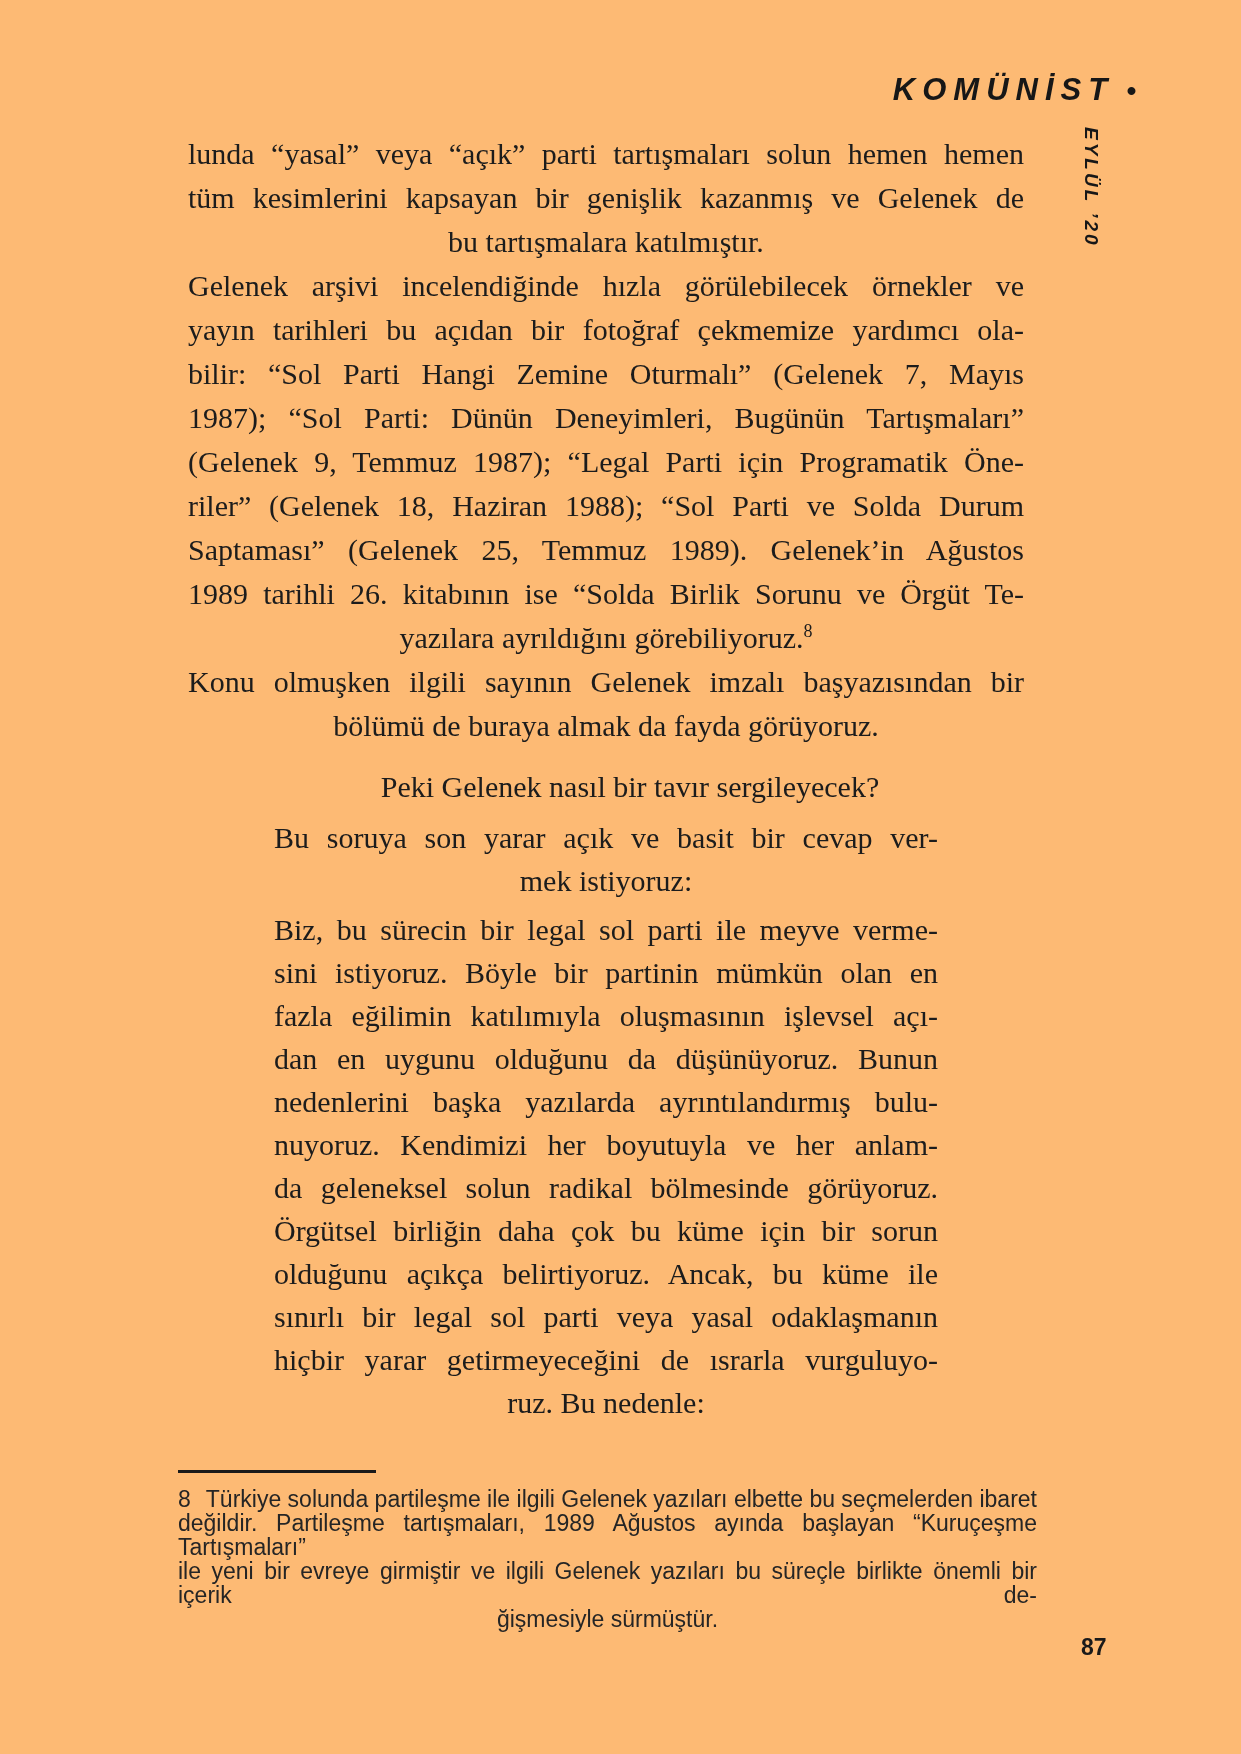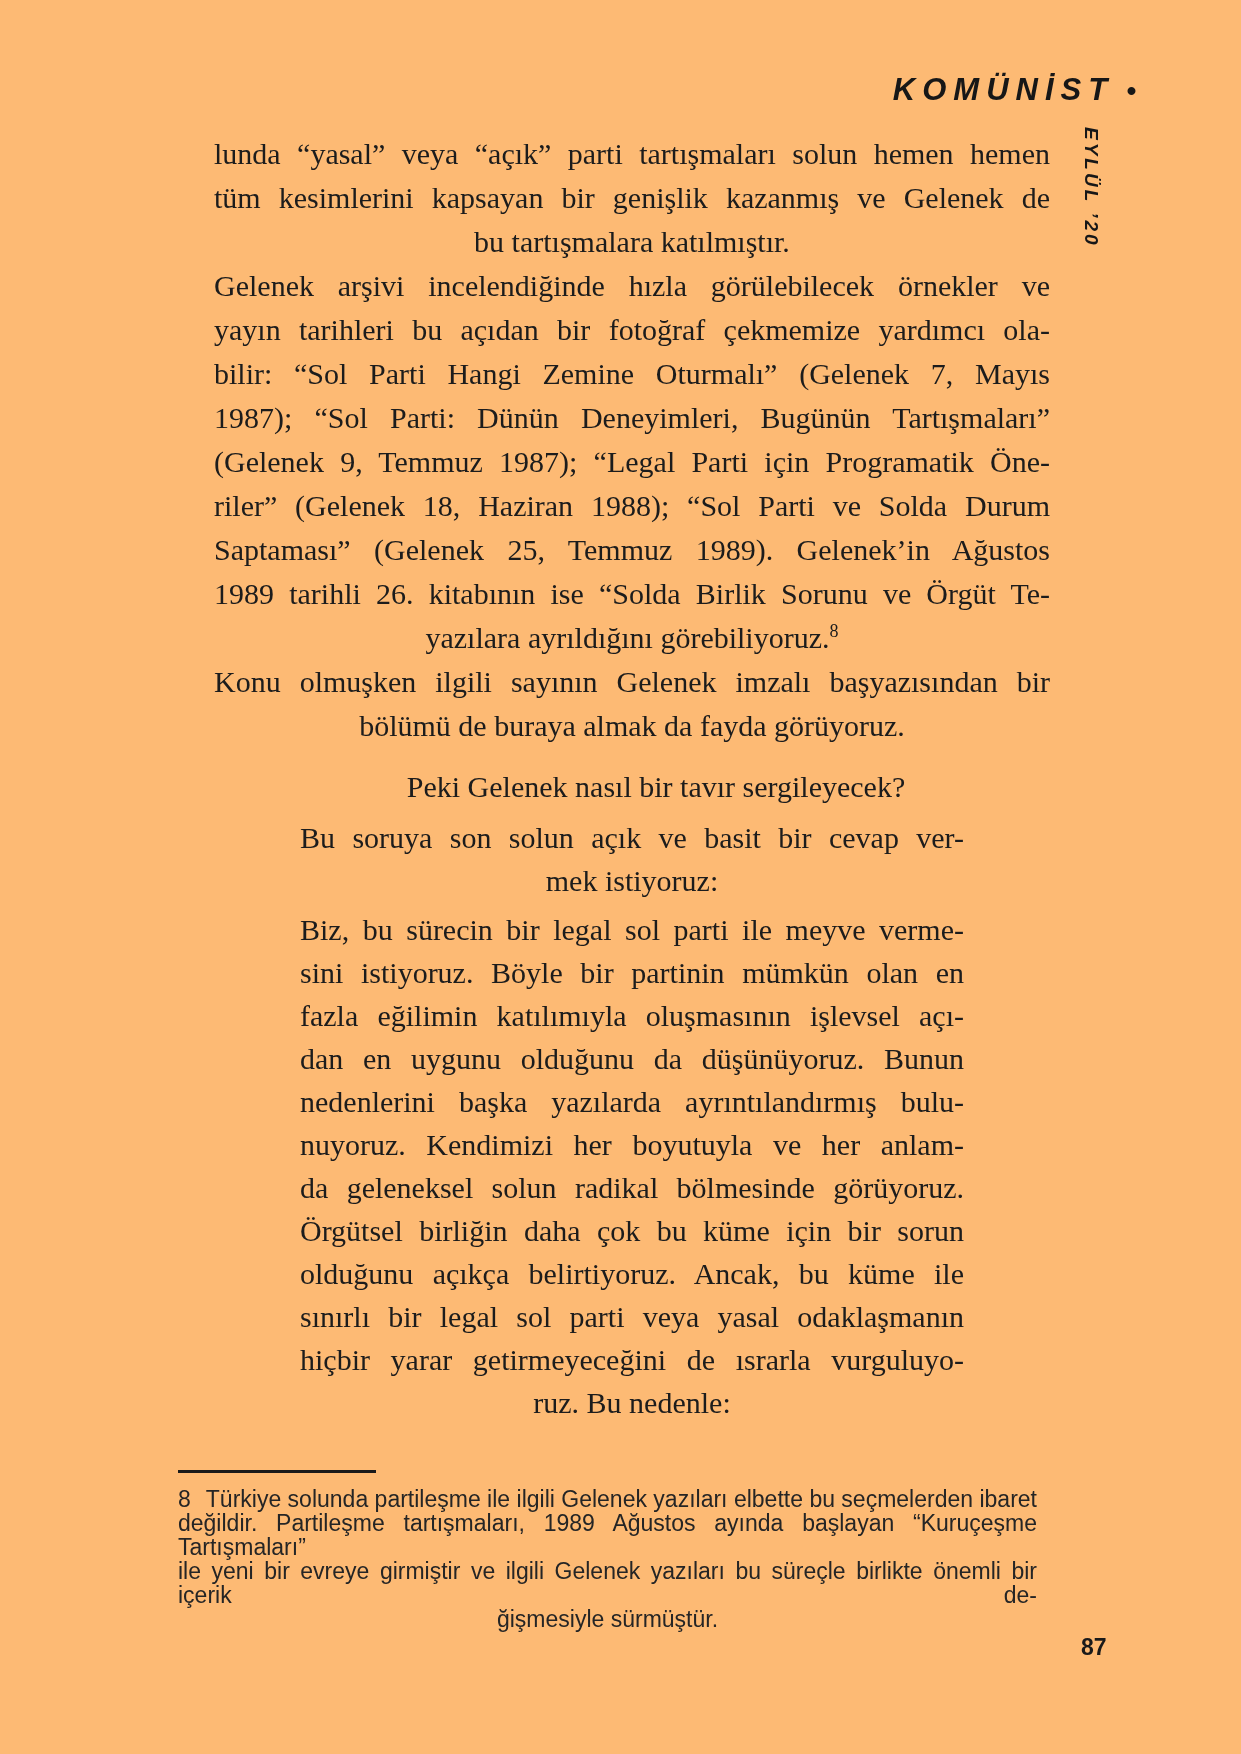--- a/index.html
+++ b/index.html
@@ -41,21 +41,21 @@
     font-style: italic;
     font-size: 19px;
     letter-spacing: 3px;
     white-space: nowrap;
     color: #171717;
   }
 
   
   .text-block {
     position: absolute;
-    left: 214px;
+    left: 188px;
     top: 132px;
     width: 836px;
     font-size: 30px;
     line-height: 44px;
   }
   .jl   { text-align: justify; text-align-last: justify; }
   .jend { text-align: center; }
 
   
   .quote {
@@ -135,21 +135,21 @@
     <div>
       <div class="jl">Konu olmuşken ilgili sayının Gelenek imzalı başyazısından bir</div>
       <div class="jend">bölümü de buraya almak da fayda görüyoruz.</div>
     </div>
 
     <div class="quote">
       <div class="qp1">
         <div class="jend">Peki Gelenek nasıl bir tavır sergileyecek?</div>
       </div>
       <div class="qp2">
-        <div class="jl">Bu soruya son solun açık ve basit bir cevap ver-</div>
+        <div class="jl">Bu soruya son yarar açık ve basit bir cevap ver-</div>
         <div class="jend">mek istiyoruz:</div>
       </div>
       <div>
         <div class="jl">Biz, bu sürecin bir legal sol parti ile meyve verme-</div>
         <div class="jl">sini istiyoruz. Böyle bir partinin mümkün olan en</div>
         <div class="jl">fazla eğilimin katılımıyla oluşmasının işlevsel açı-</div>
         <div class="jl">dan en uygunu olduğunu da düşünüyoruz. Bunun</div>
         <div class="jl">nedenlerini başka yazılarda ayrıntılandırmış bulu-</div>
         <div class="jl">nuyoruz. Kendimizi her boyutuyla ve her anlam-</div>
         <div class="jl">da geleneksel solun radikal bölmesinde görüyoruz.</div>

